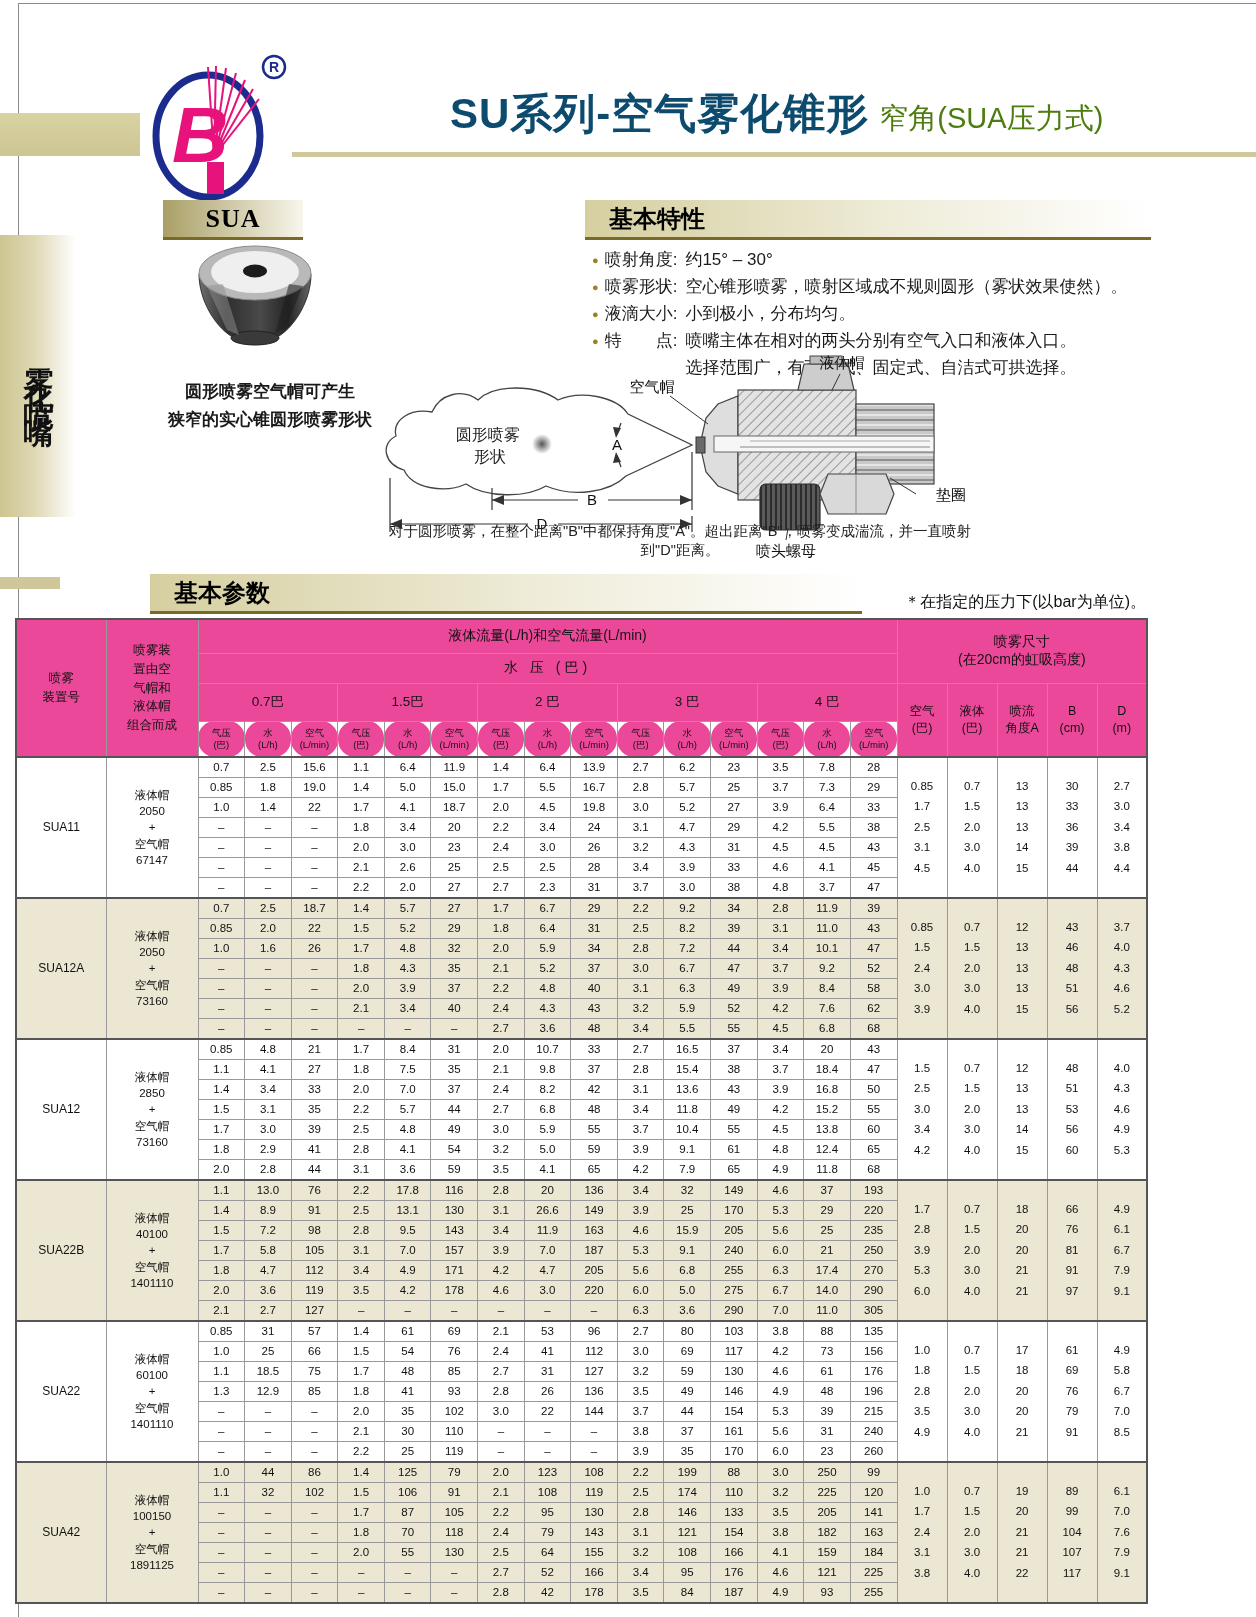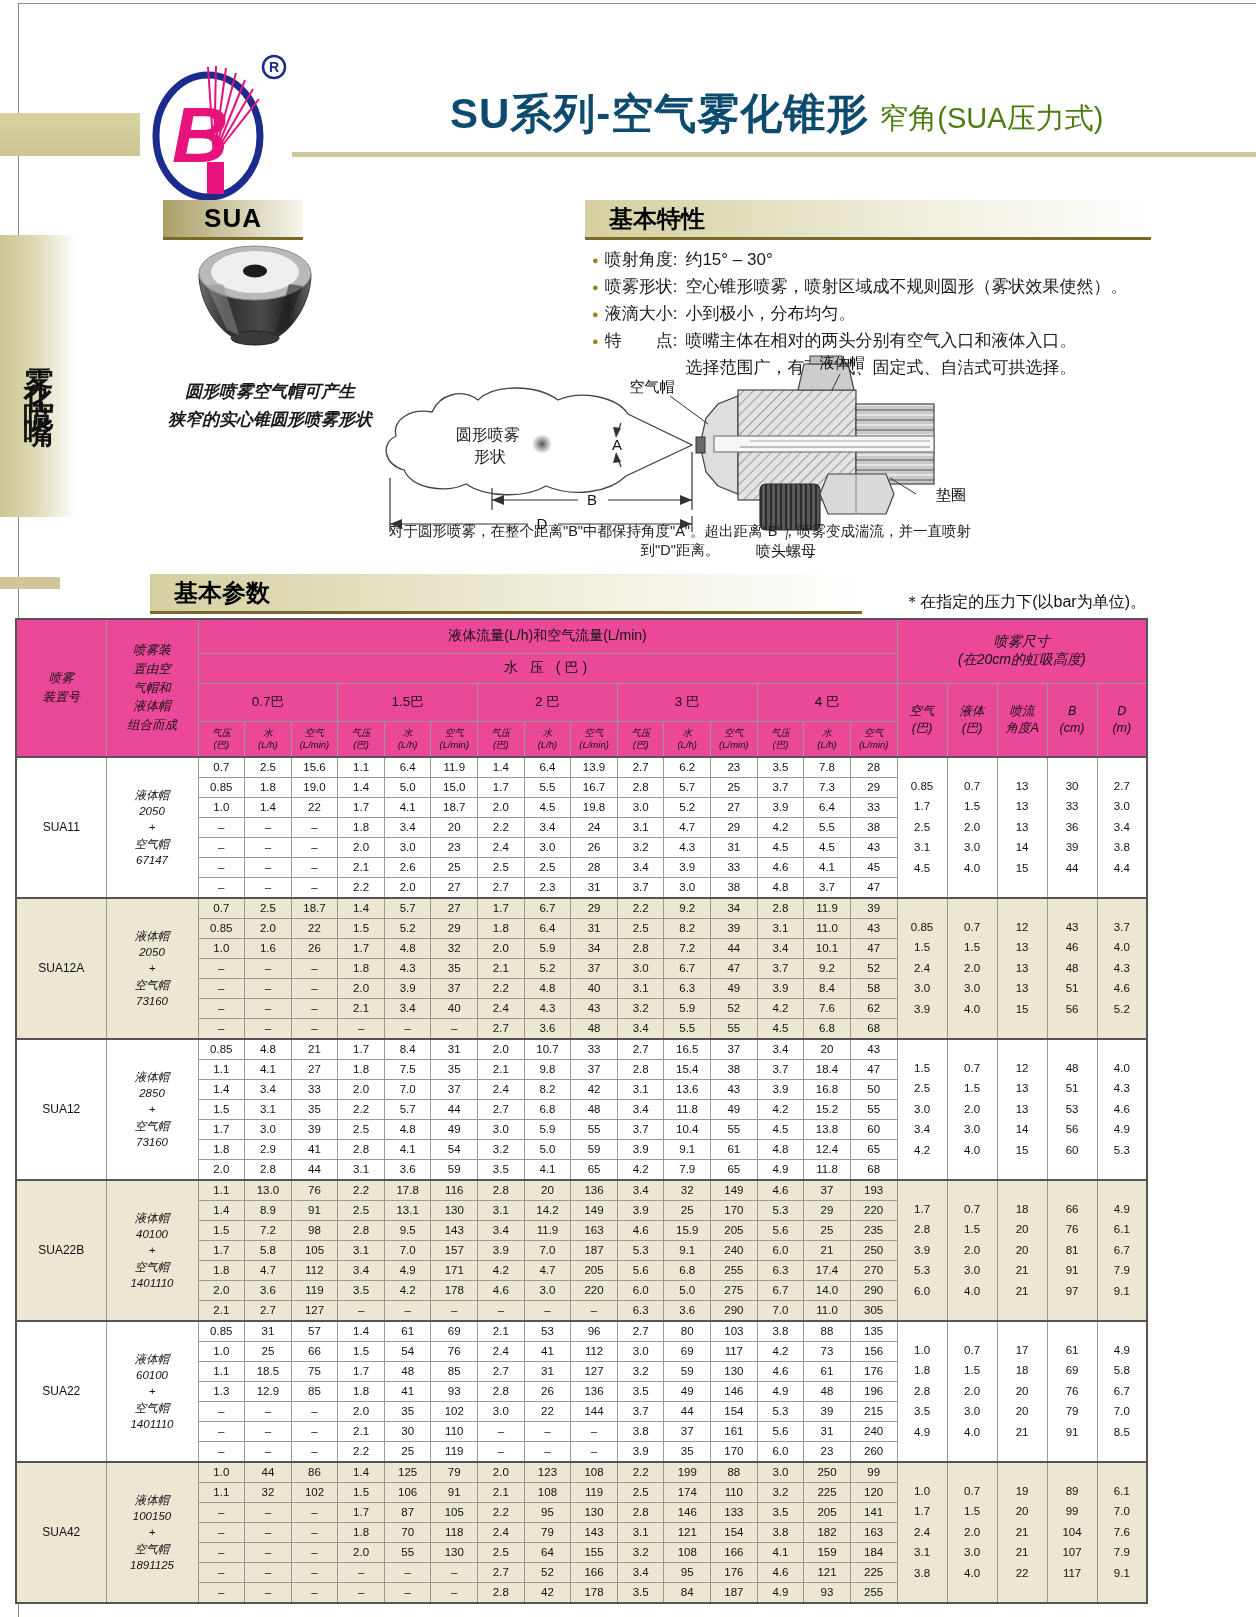--- a/index.html
+++ b/index.html
@@ -1,19 +1,19 @@
 <!DOCTYPE html>
 <html><head>
 <meta charset="utf-8">
 <style>
   html,body{margin:0;padding:0;background:#fff;}
   #page{position:relative;width:1256px;height:1617px;background:#fff;
         font-family:"Liberation Sans","DejaVu Sans",sans-serif;color:#1a1a1a;overflow:hidden;}
   .abs{position:absolute;}
-  .pre{white-space:pre-line;font-style:italic;}
+  .pre{white-space:pre-line;}
 
   
   #top-rule{left:18px;top:3px;width:1238px;border-top:1px solid #8a8a8a;height:0;}
   #left-rule{left:18px;top:3px;height:1614px;border-left:1px solid #8a8a8a;width:0;}
 
   
   #beige-bar-top{left:0;top:113px;width:140px;height:43px;
      background:linear-gradient(to bottom,#d9d2a2,#cdc693);}
   #gold-rule{left:292px;top:152px;width:964px;height:5px;background:#cfc89c;}
   #beige-strip-bottom{left:0;top:577px;width:60px;height:12px;background:#cfc79a;}
@@ -24,21 +24,21 @@
      display:flex;align-items:center;justify-content:center;}
   #side-band .vtext{writing-mode:vertical-rl;text-orientation:upright;
      font-size:30px;font-weight:bold;letter-spacing:16px;color:#111;}
 
   
   #title{left:450px;top:86px;width:790px;white-space:nowrap;}
   #title .t1{font-size:42px;font-weight:bold;color:#0c4a6e;letter-spacing:1px;}
   #title .t2{font-size:29px;font-weight:normal;color:#4d7c0f;margin-left:10px;}
 
   
-  .bar{border-bottom:3px solid #7a6a28;display:flex;align-items:center;}
+  .bar{border-bottom:3px solid #7a6a28;display:flex;align-items:center;font-family:Liberation Serif, serif;}
   #sua-bar{left:163px;top:200px;width:140px;height:37px;
      background:linear-gradient(to right,#a99f66,#f8f6ec);justify-content:center;}
   #sua-bar .lbl{font-size:26px;font-weight:bold;color:#000;letter-spacing:1px;}
   #feat-bar{left:585px;top:200px;width:566px;height:37px;
      background:linear-gradient(to right,#d5cfa0 0%,#efecd9 55%,#ffffff 100%);}
   #param-bar{left:150px;top:574px;width:712px;height:37px;
      background:linear-gradient(to right,#d5cfa0 0%,#efecd9 55%,#ffffff 100%);text-align:right;}
   .bar .head{font-size:24px;font-weight:bold;color:#000;padding-left:24px;}
 
   
@@ -60,21 +60,21 @@
 
   
   #param-table-wrap{left:15px;top:618px;width:1131px;}
   table.params{border-collapse:collapse;table-layout:fixed;width:1131px;border:2px solid #555;}
   table.params th,table.params td{border:1px solid #999;text-align:center;vertical-align:middle;
      padding:0;overflow:hidden;}
   table.params thead th{background:#ec4899;font-weight:normal;color:#111;}
   tr.h-a{height:34px;} tr.h-a th{font-size:14px;}
   tr.h-b{height:30px;} tr.h-b th{font-size:14px;letter-spacing:4px;}
   tr.h-c{height:38px;} tr.h-c th{font-size:13.5px;}
-  tr.h-d{height:36px;} tr.h-d th{font-size:9.5px;line-height:1.2;}
+  tr.h-d{height:36px;} tr.h-d th{font-size:9.5px;line-height:1.2;border-radius:17px;}
   th.colhead{font-size:12.5px !important;line-height:1.5;}
   th.sizecol{font-size:12.5px !important;line-height:1.35;}
   tbody td{font-size:11.5px;height:19px;line-height:1.1;color:#111;}
   tbody tr.white td{background:#ffffff;}
   tbody tr.beige td{background:#ece7d3;}
   tbody tr.block-first td{border-top:2px solid #555;}
   td.device{font-size:12px;margin-top:40px;}
   td.caps{font-size:11.5px;line-height:1.4;}
   .size-stack{height:133px;box-sizing:border-box;padding:20px 0;
      display:flex;flex-direction:column;justify-content:space-between;}
@@ -922,21 +922,21 @@
             </td>
           </tr>
           <tr class="beige">
             <td>1.4</td>
             <td>8.9</td>
             <td>91</td>
             <td>2.5</td>
             <td>13.1</td>
             <td>130</td>
             <td>3.1</td>
-            <td>14.2</td>
+            <td>26.6</td>
             <td>149</td>
             <td>3.9</td>
             <td>25</td>
             <td>170</td>
             <td>5.3</td>
             <td>29</td>
             <td>220</td>
           </tr>
           <tr class="beige">
             <td>1.5</td>

